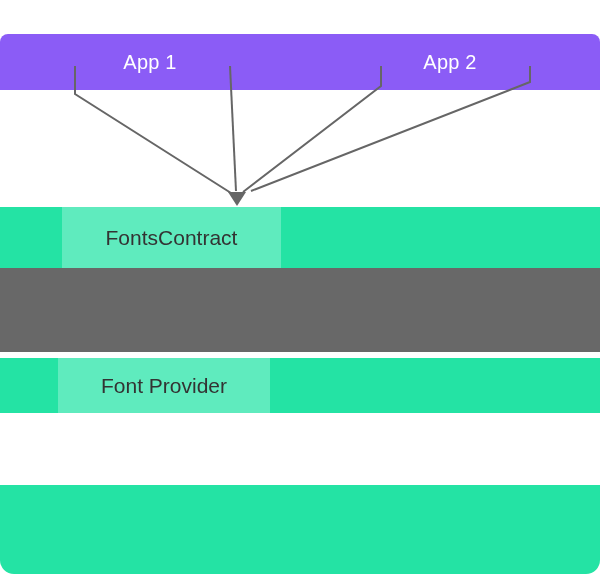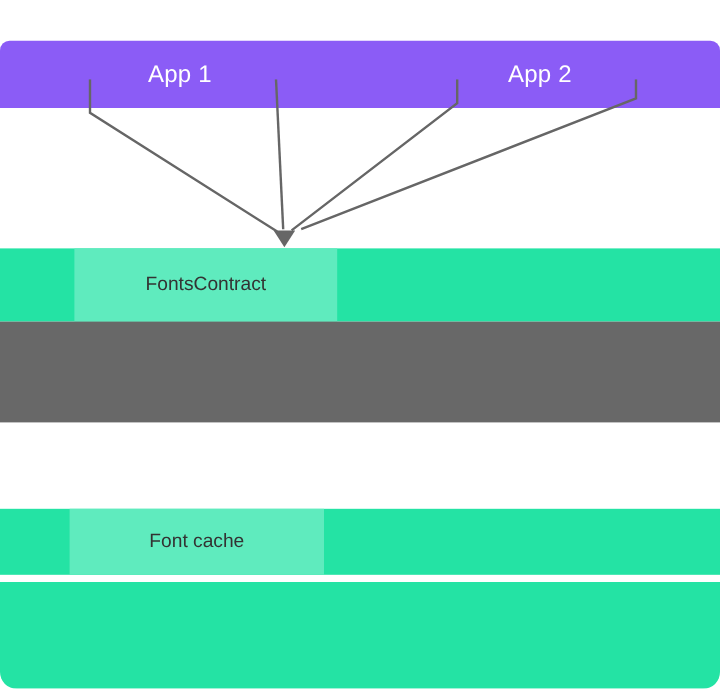--- a/index.html
+++ b/index.html
@@ -59,21 +59,21 @@
 
   .label-panel {
     position: absolute;
     top: 0;
     height: 100%;
     background: #5FEBBE;
     display: flex;
     align-items: center;
     justify-content: center;
     color: #333333;
-    font-size: 16px;
+    font-size: 21px;
   }
   .band-fonts-contract .label-panel { left: 62px; width: 219px; }
   .band-font-provider  .label-panel { left: 58px; width: 212px; }
   .band-font-cache     .label-panel { left: 58px; width: 212px; }
 
   
   .gray-band {
     position: absolute;
     left: 0;
     top: 268px;
@@ -112,22 +112,22 @@
   </svg>
 
   <div class="band band-fonts-contract">
     <div class="label-panel">
       <span>FontsContract</span>
     </div>
   </div>
 
   <div class="gray-band"></div>
 
-
-  <div class="band band-font-cache">
+  <div class="band band-font-provider">
     <div class="label-panel">
-      <span>Font cache</span>
+      <span>Font Provider</span>
     </div>
   </div>
+
 
   <div class="bottom-block"></div>
 
 </div>
 
 </body></html>

